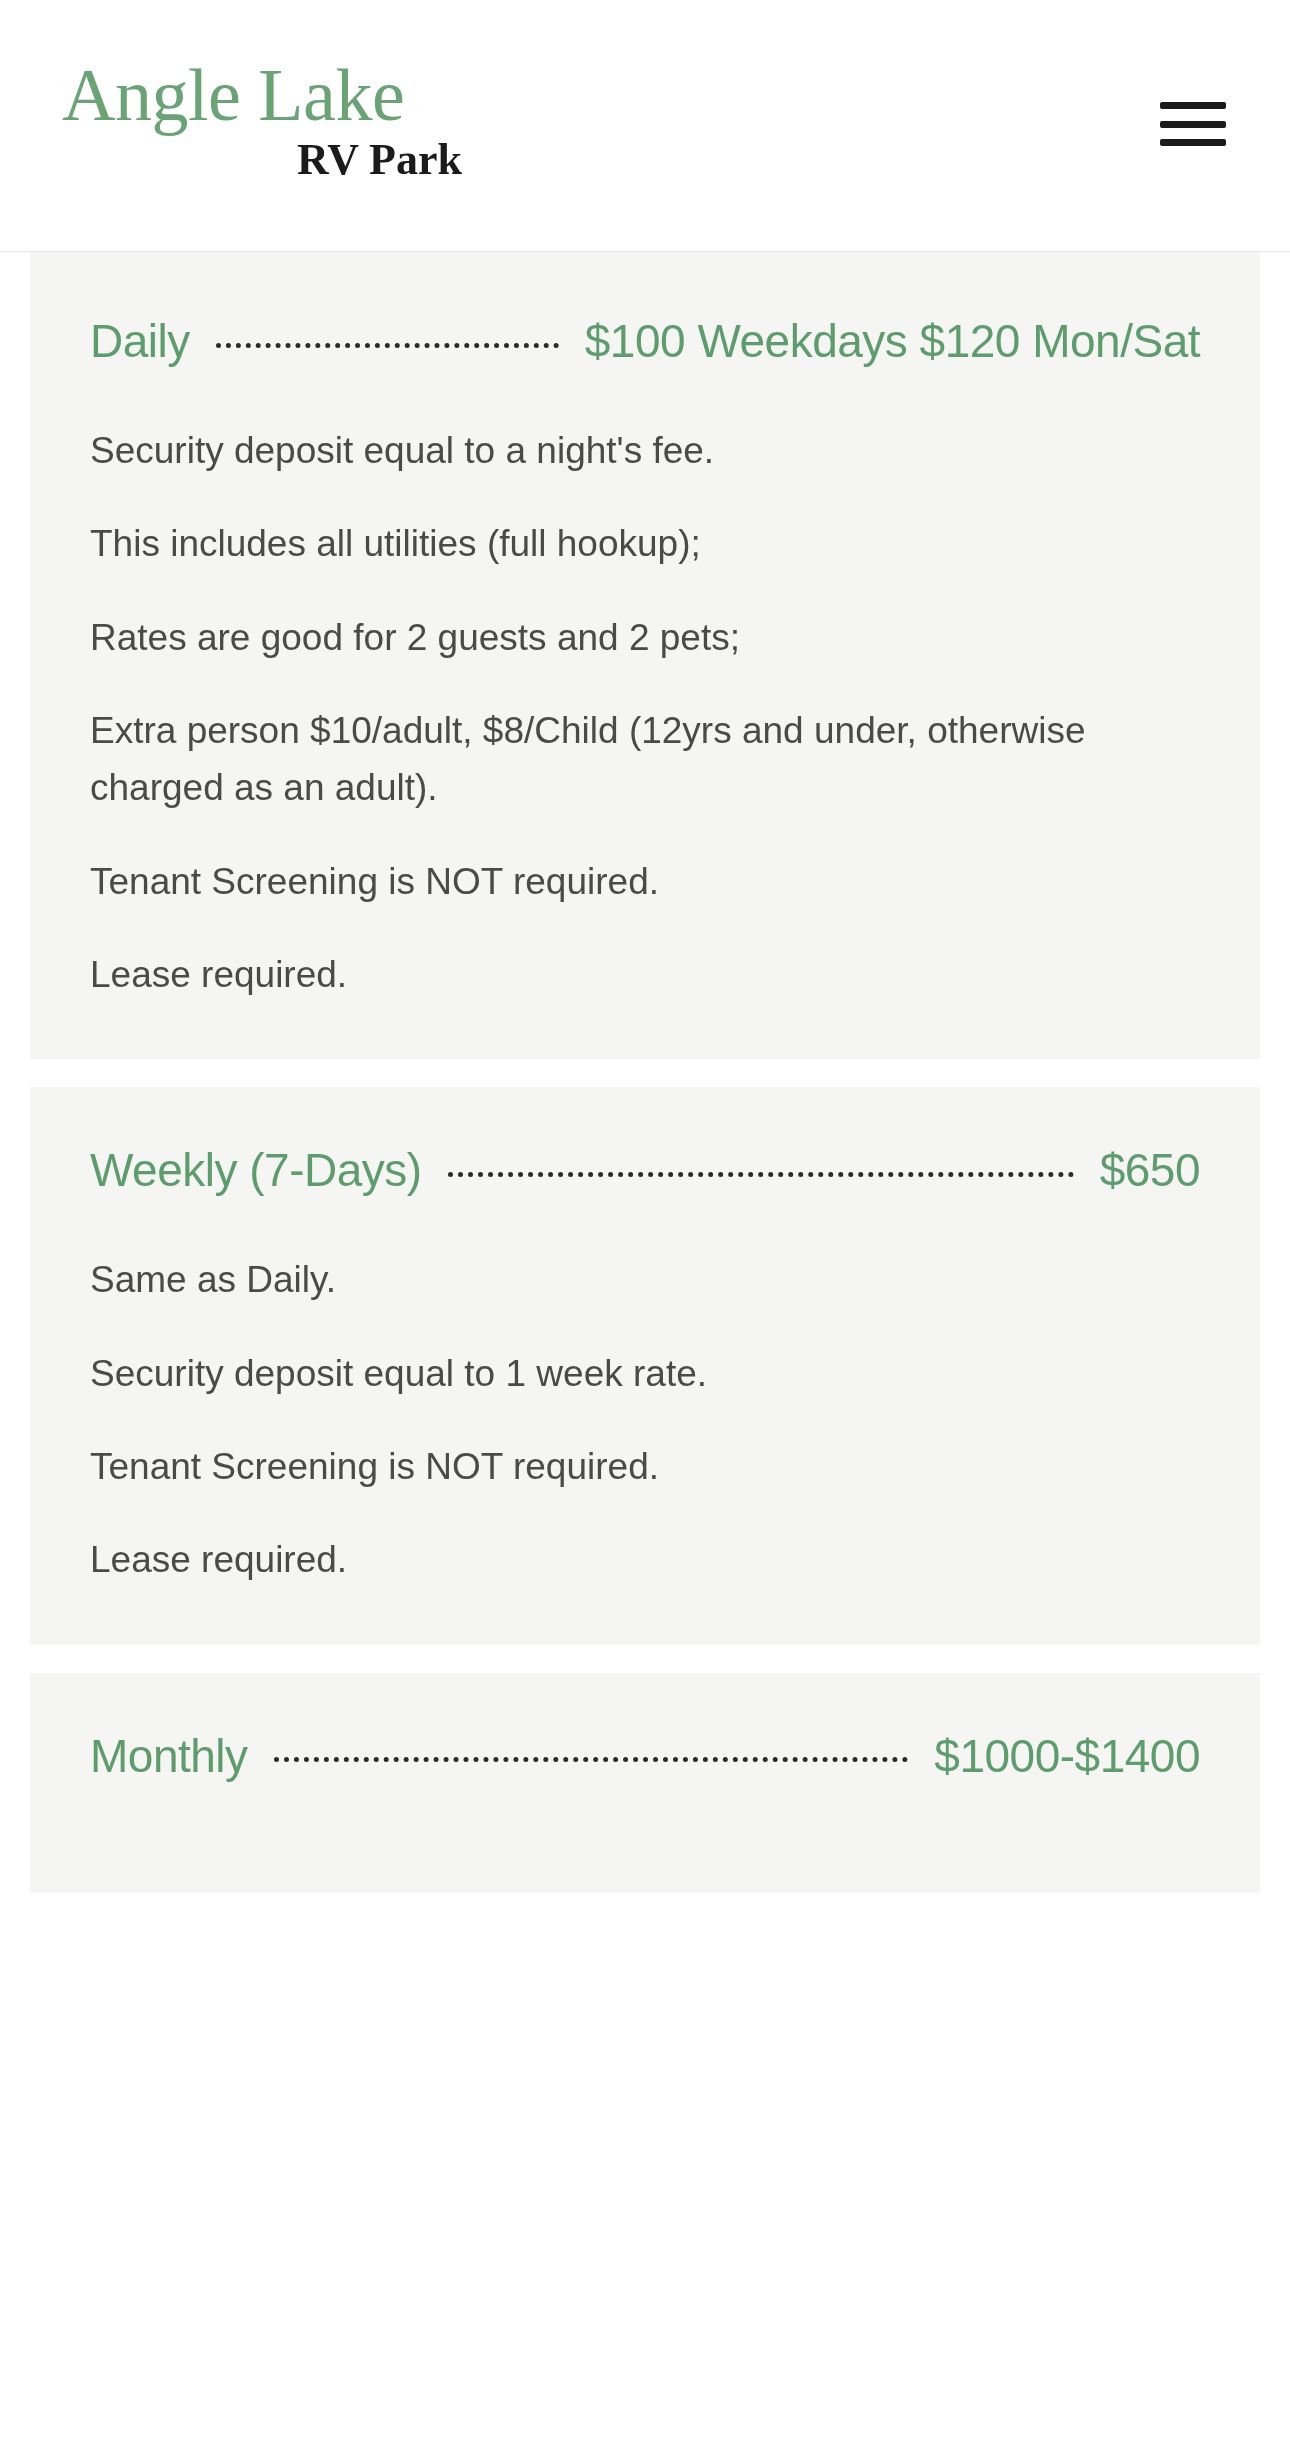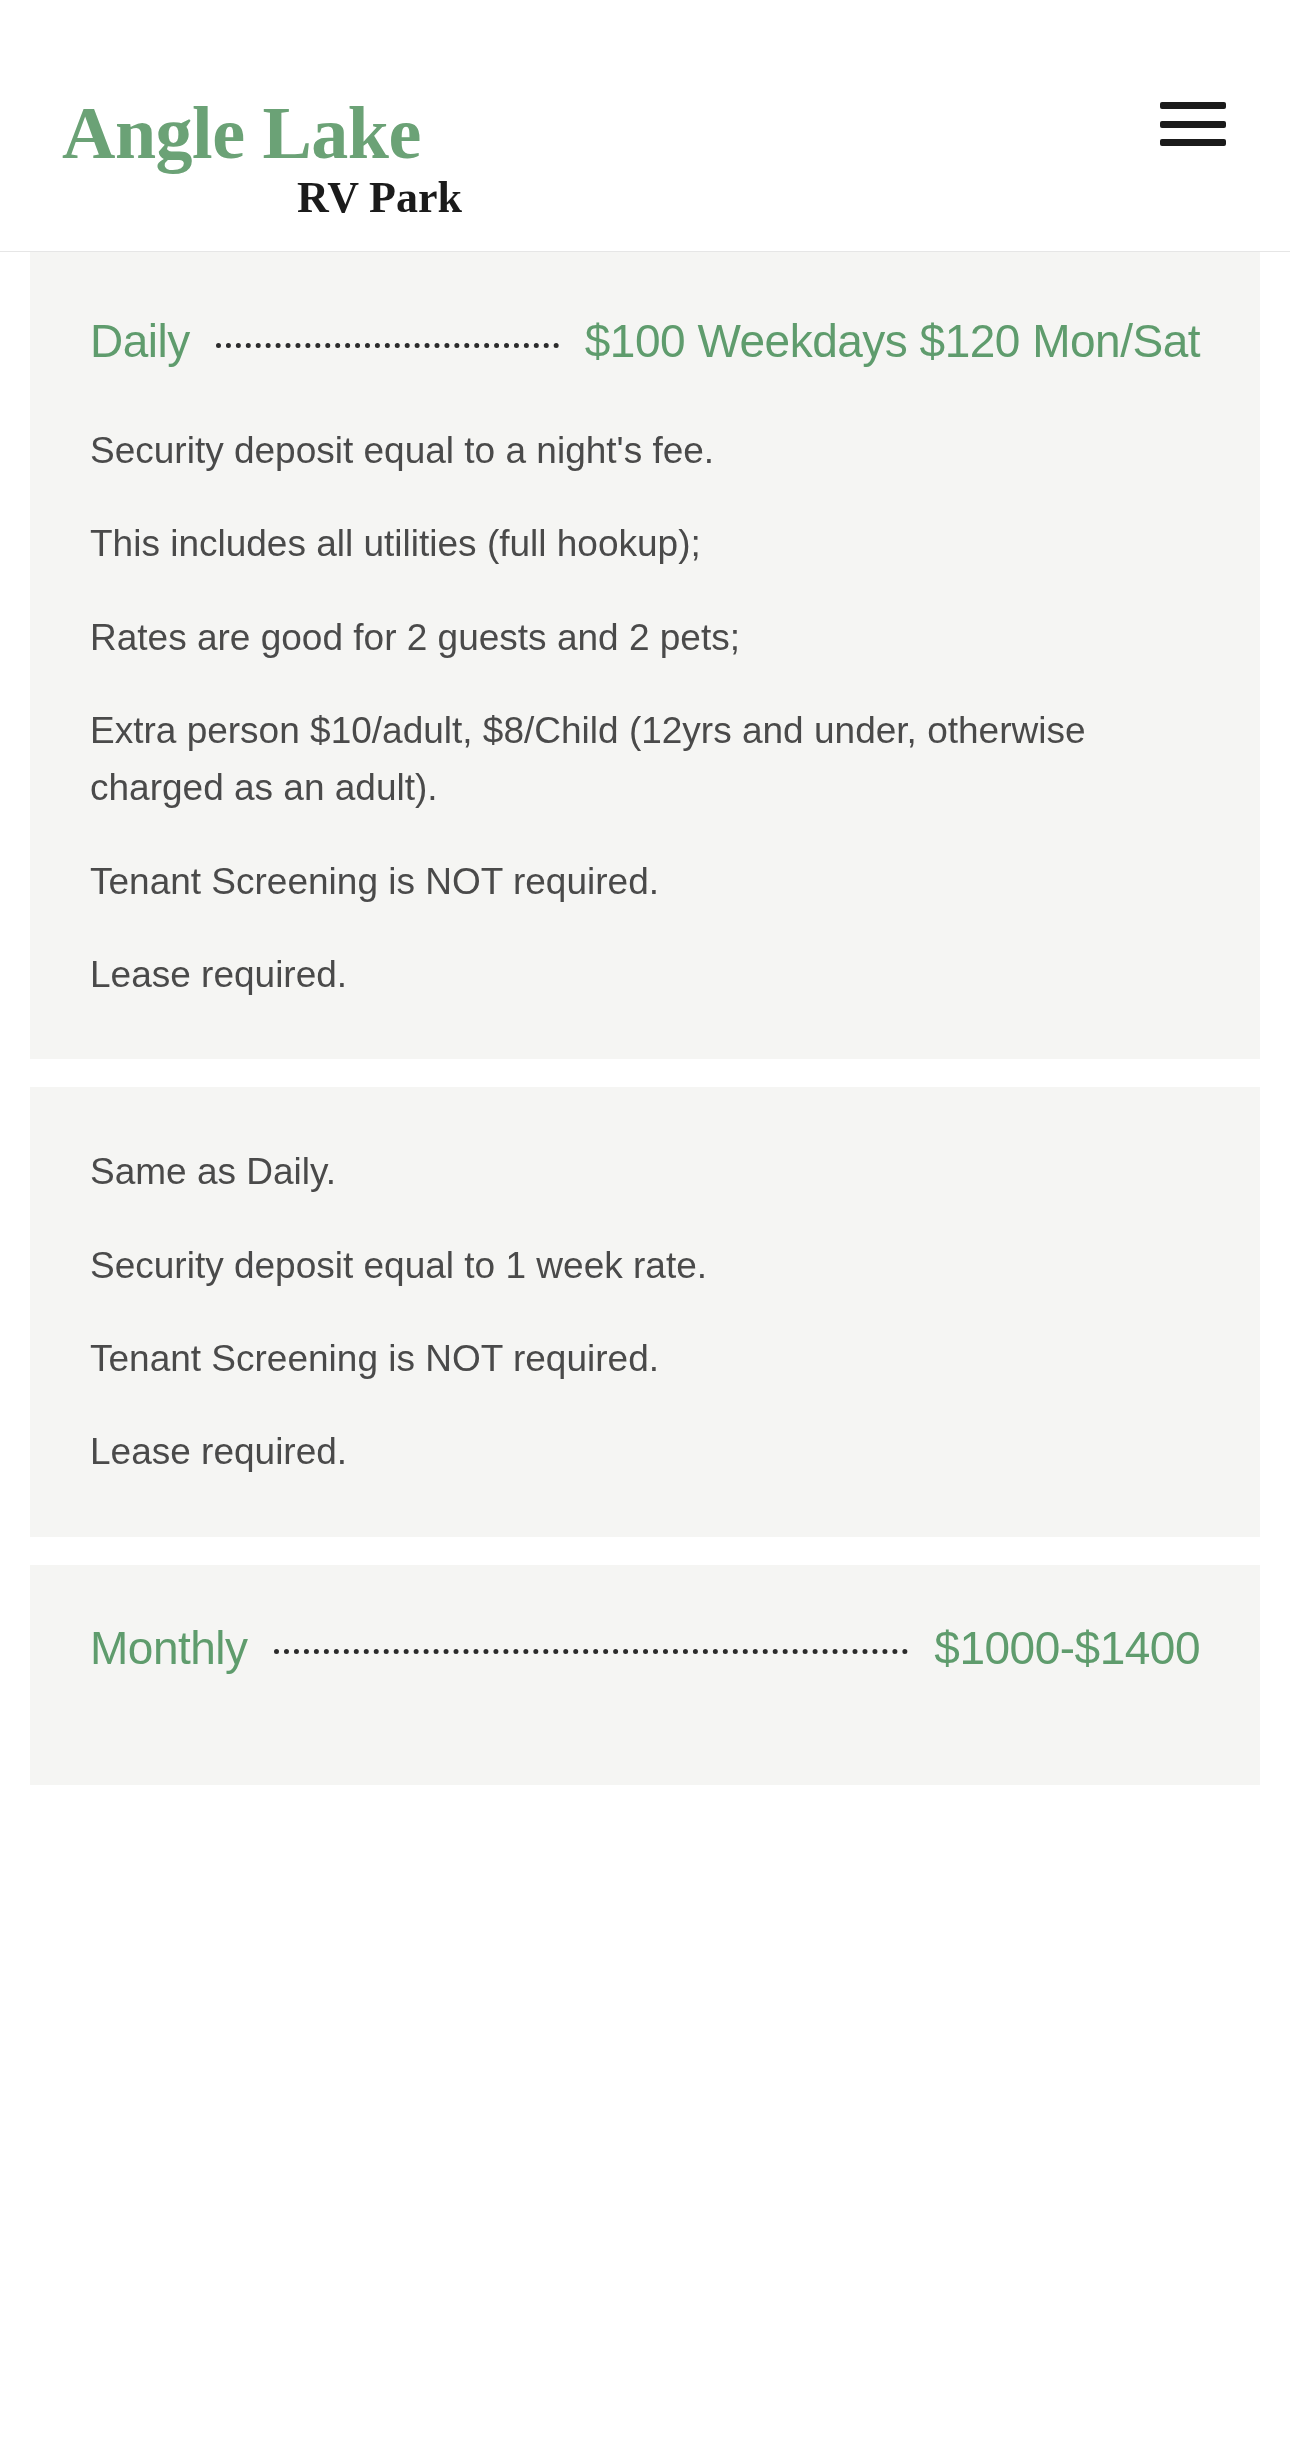--- a/index.html
+++ b/index.html
@@ -25,25 +25,24 @@
     position: absolute;
     left: 62px;
     top: 58px;
     width: 440px;
     color: #111111;
     line-height: 1;
   }
   .logo-line1 {
     display: block;
     font-family: "Liberation Serif", serif;
-    font-weight: 700;
+    font-weight: 400;
     font-size: 74px;
     letter-spacing: -0.5px;
     color: #6ba276;
-    margin-top: 38px;
   }
   .logo-line2 {
     display: block;
     font-family: "Liberation Serif", serif;
     font-weight: 700;
     font-size: 44px;
     letter-spacing: 0px;
     color: #1b1b1b;
     text-align: right;
     width: 400px;
@@ -156,20 +155,25 @@
       <p>Security deposit equal to a night's fee.</p>
       <p>This includes all utilities (full hookup);</p>
       <p>Rates are good for 2 guests and 2 pets;</p>
       <p>Extra person $10/adult, $8/Child (12yrs and under, otherwise charged as an adult).</p>
       <p>Tenant Screening is NOT required.</p>
       <p>Lease required.</p>
     </div>
   </section>
 
   <section class="rate-card">
+    <div class="rate-head">
+      <div class="rate-title">Weekly (7-Days)</div>
+      <div class="dot-leader"></div>
+      <div class="rate-price">$650</div>
+    </div>
     <div class="rate-body">
       <p>Same as Daily.</p>
       <p>Security deposit equal to 1 week rate.</p>
       <p>Tenant Screening is NOT required.</p>
       <p>Lease required.</p>
     </div>
   </section>
 
   <section class="rate-card">
     <div class="rate-head">

